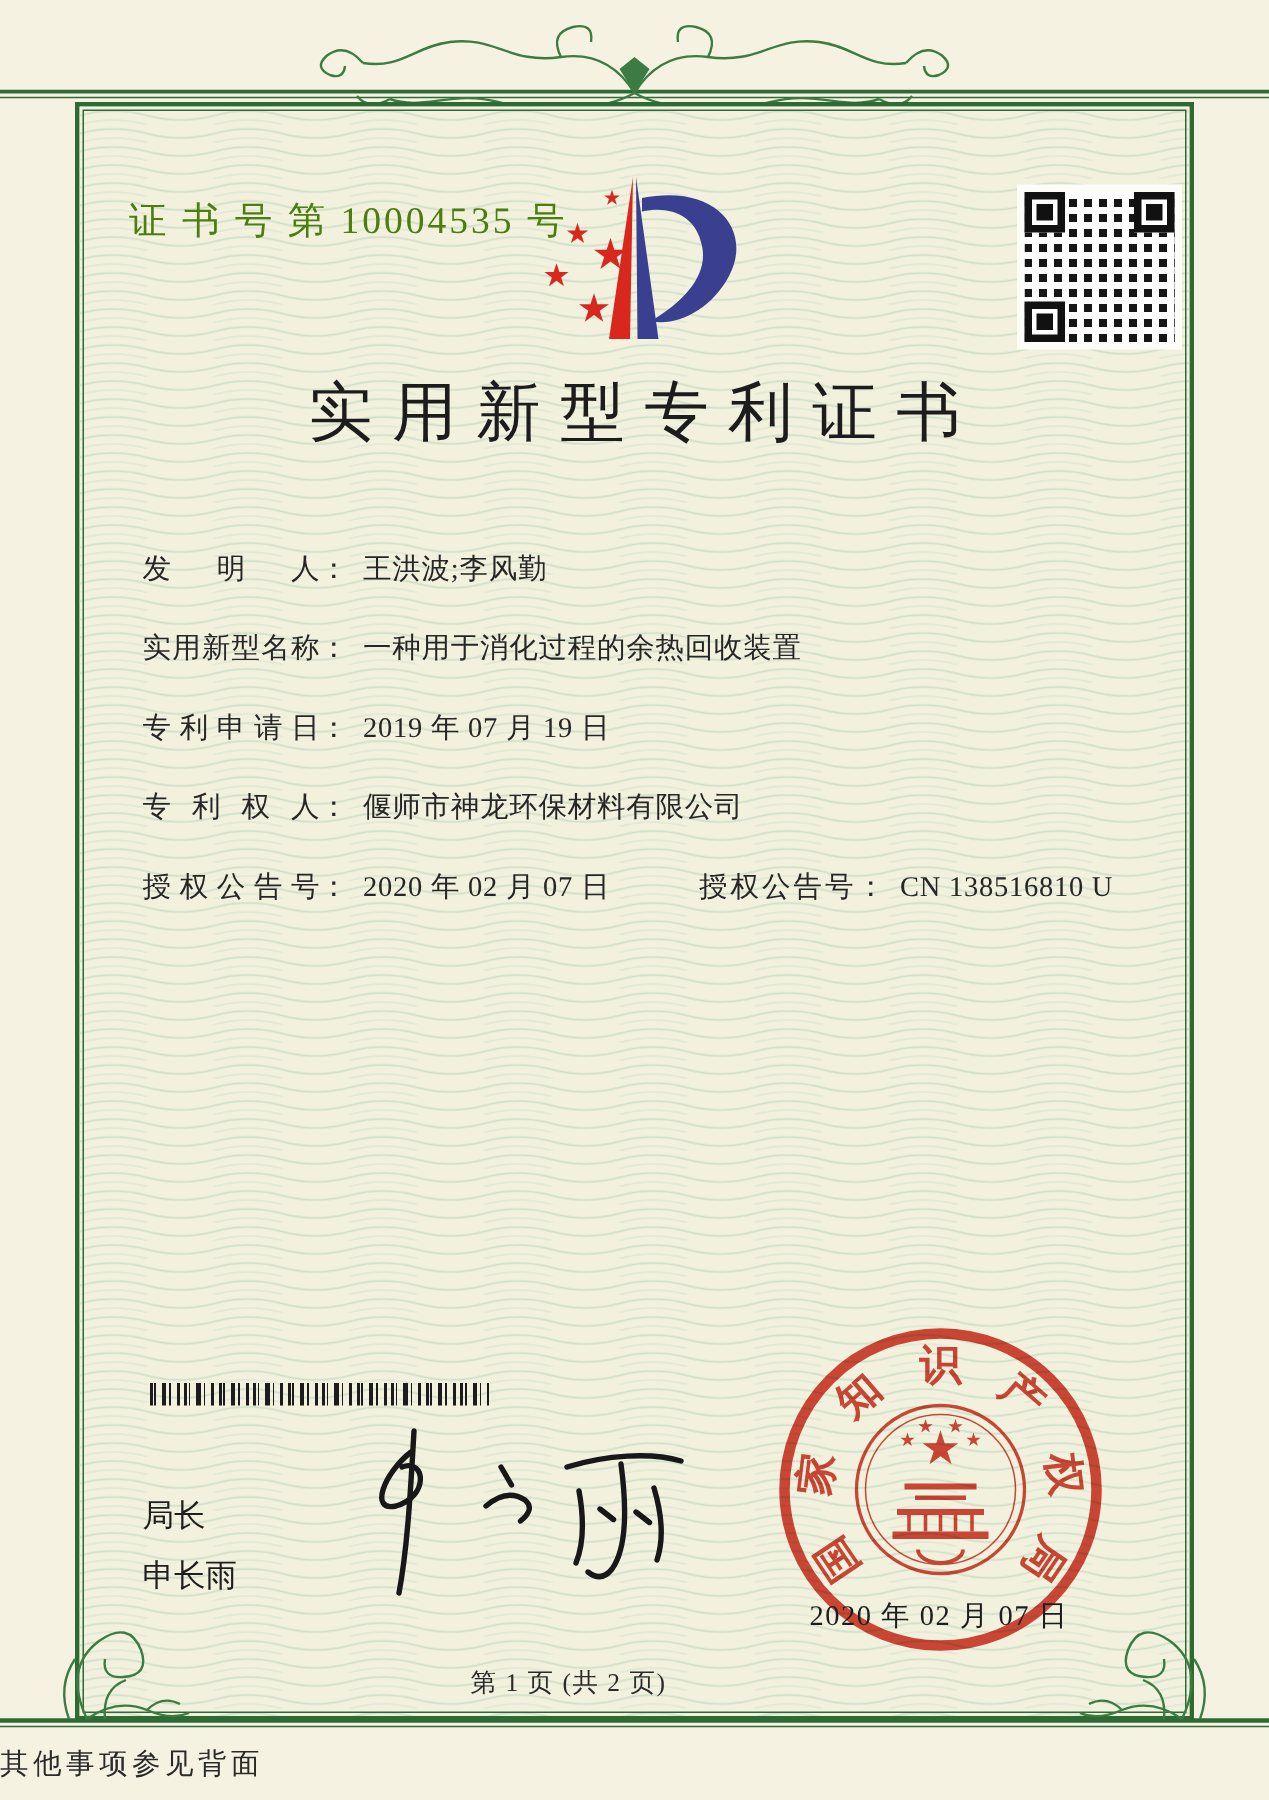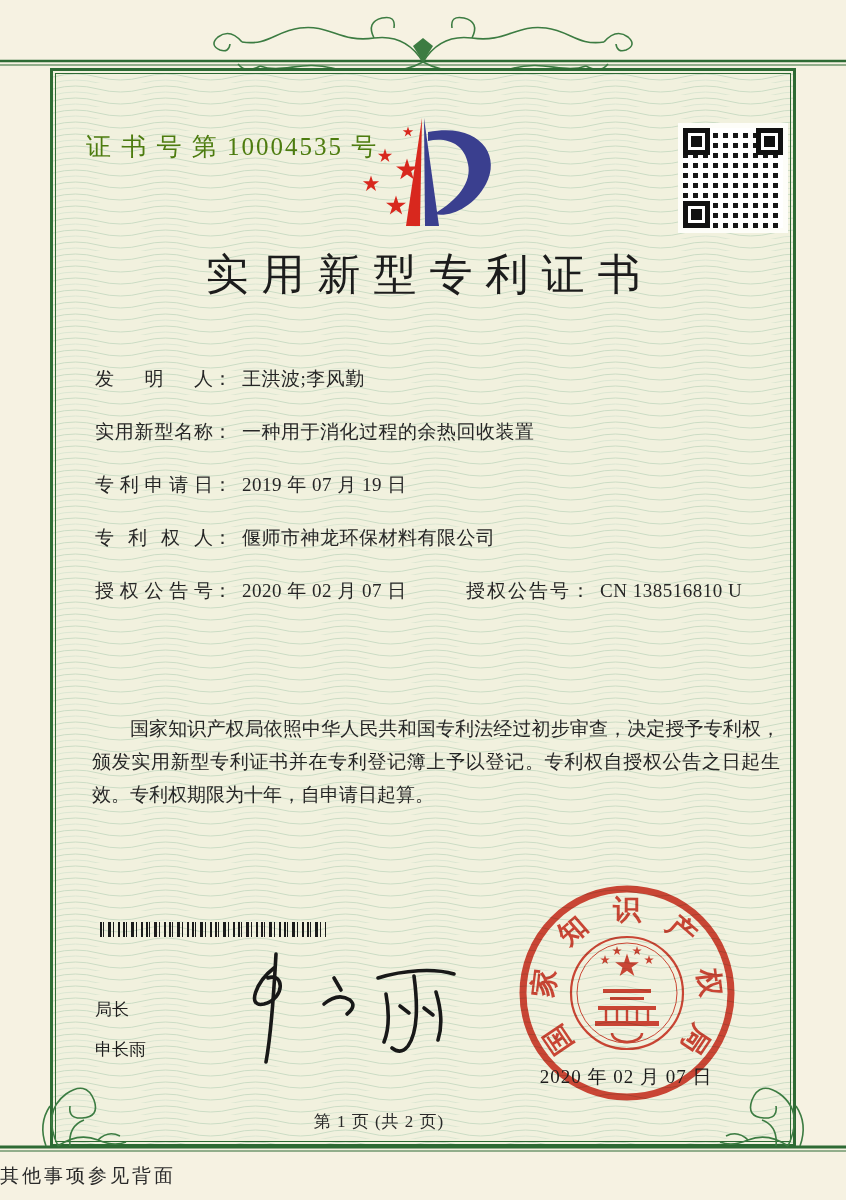--- a/index.html
+++ b/index.html
@@ -68,21 +68,21 @@
   .barcode{
     position:absolute;left:100px;top:922px;width:226px;height:15px;
     background:repeating-linear-gradient(90deg,
       #1c1c1c 0 2px,transparent 2px 3px,
       #1c1c1c 3px 4px,transparent 4px 8px,
       #1c1c1c 8px 11px,transparent 11px 13px,
       #1c1c1c 13px 14px,transparent 14px 18px,
       #1c1c1c 18px 20px,transparent 20px 23px);
   }
   
-  .director{position:absolute;left:95px;top:990px;font-size:17px;line-height:40px;color:#1e1e1e;}
+  .director{position:absolute;left:95px;top:990px;font-size:21px;line-height:40px;color:#1e1e1e;}
   .signature{position:absolute;left:218px;top:948px;}
   
   .seal{position:absolute;left:514px;top:880px;mix-blend-mode:multiply;opacity:0.93;}
   .seal-date{
     position:absolute;left:518px;top:1064px;width:216px;text-align:center;
     font-size:19px;color:#1d1d1d;letter-spacing:1px;white-space:nowrap;
   }
   
   .page-footer{
     position:absolute;left:0;top:1110px;width:758px;text-align:center;
@@ -171,21 +171,20 @@
   </div>
   <div class="frow">
     <span class="flabel">授权公告号</span><span class="fcolon">：</span><span class="fvalue">2020 年 02 月 07 日</span>
     <span class="grant-right">
       <span class="flabel">授权公告号</span><span class="fcolon">：</span><span class="fvalue">CN 138516810 U</span>
     </span>
   </div>
 </div>
 
 <div class="paras">
-  <p>国家知识产权局依照中华人民共和国专利法经过初步审查，决定授予专利权，颁发实用新型专利证书并在专利登记簿上予以登记。专利权自授权公告之日起生效。专利权期限为十年，自申请日起算。</p>
 </div>
 
 <div class="barcode"></div>
 
 <div class="director">
   <div>局长</div>
   <div>申长雨</div>
 </div>
 
 <svg class="signature" width="260" height="125" viewBox="0 0 260 125">

